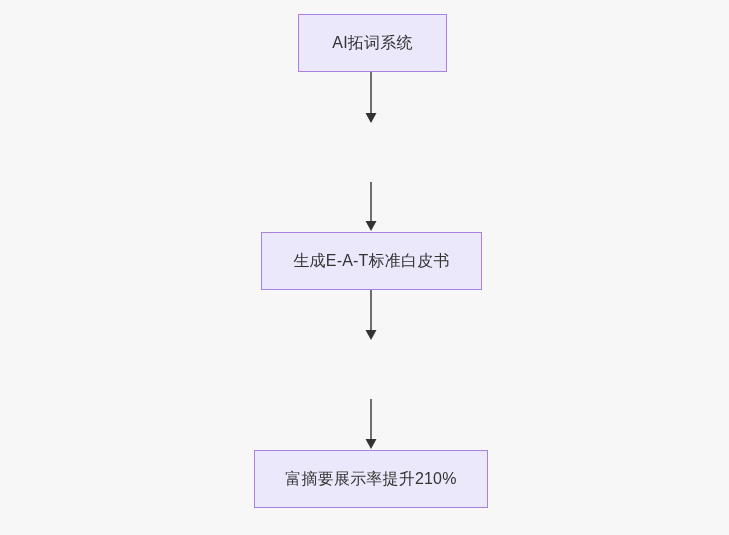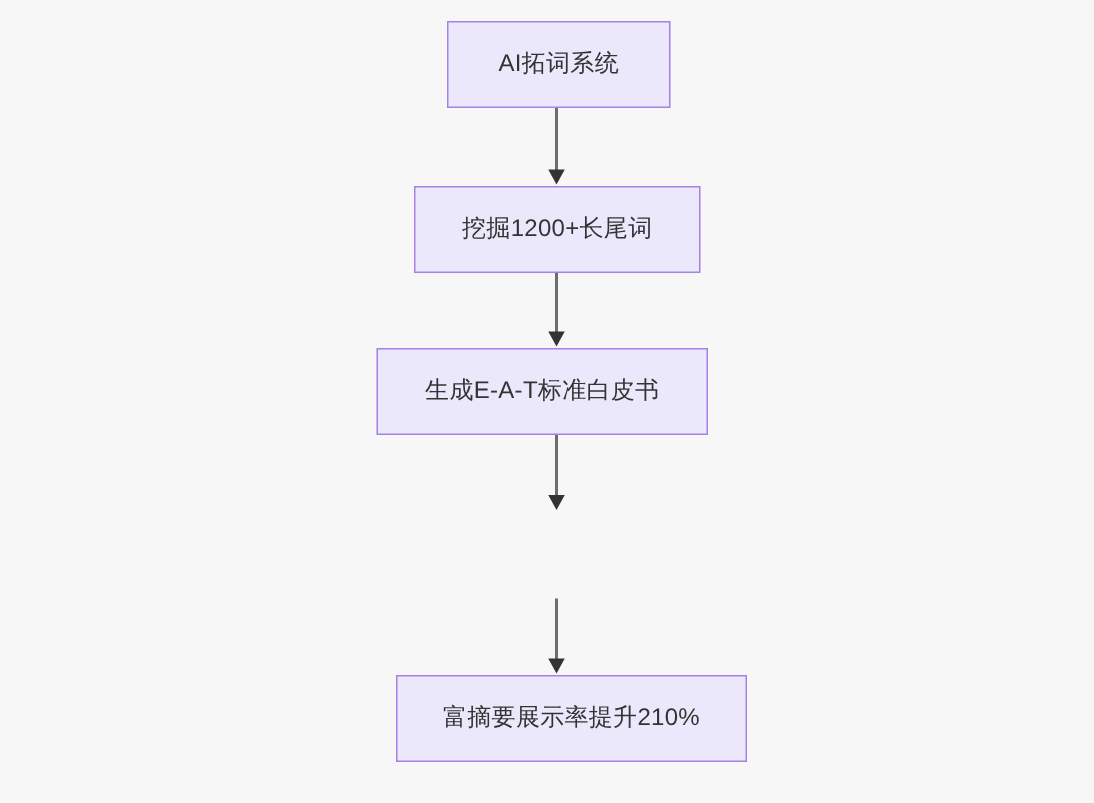--- a/index.html
+++ b/index.html
@@ -84,26 +84,23 @@
     <svg width="30" height="51" viewBox="0 0 30 51">
       <line class="edge-line" x1="15" y1="0" x2="15" y2="41"></line>
       <polygon class="edge-arrow" points="9.5,40 20.5,40 15,50"></polygon>
     </svg>
   </div>
 
   <div class="node" style="left:298px;top:14px;width:149px;">
     <span class="node-label">AI拓词系统</span>
   </div>
 
-  <div class="node" style="left:276px;top:124px;width:191px;">
-    <span class="node-label">挖掘1200+长尾词</span>
-  </div>
 
-  <div class="node" style="left:251px;top:232px;width:221px;align-items:center;">
+  <div class="node" style="left:261px;top:232px;width:221px;align-items:center;">
     <span class="node-label">生成E-A-T标准白皮书</span>
   </div>
 
 
-  <div class="node" style="left:264px;top:450px;width:234px;">
+  <div class="node" style="left:254px;top:450px;width:234px;">
     <span class="node-label">富摘要展示率提升210%</span>
   </div>
 
 </div>
 
 </body></html>

